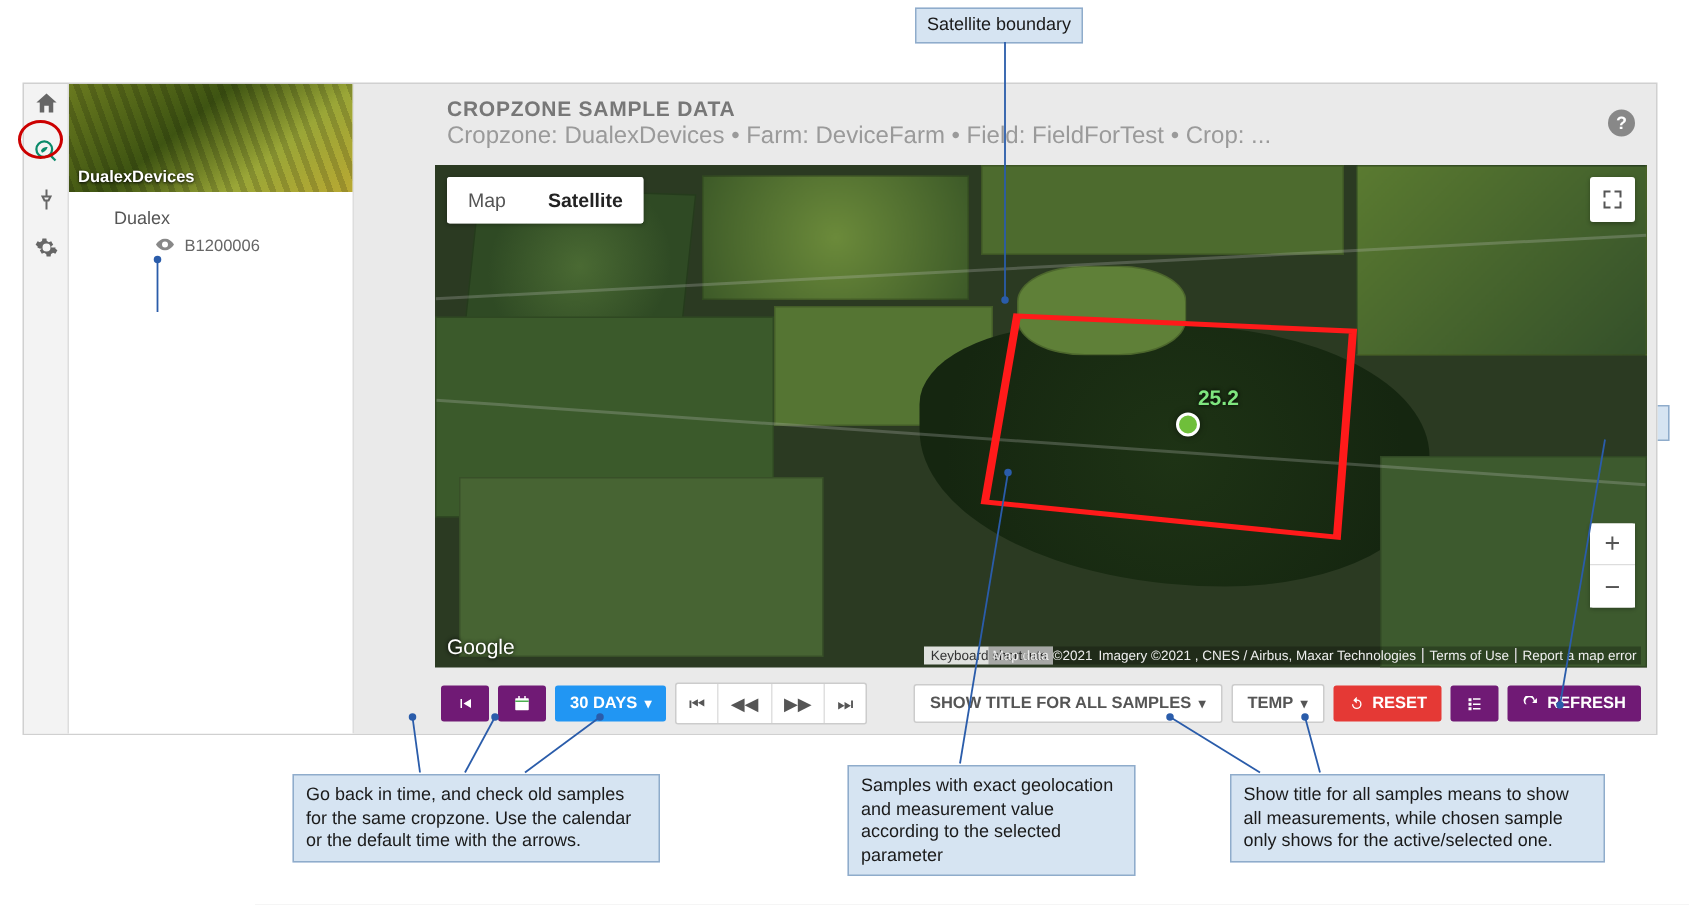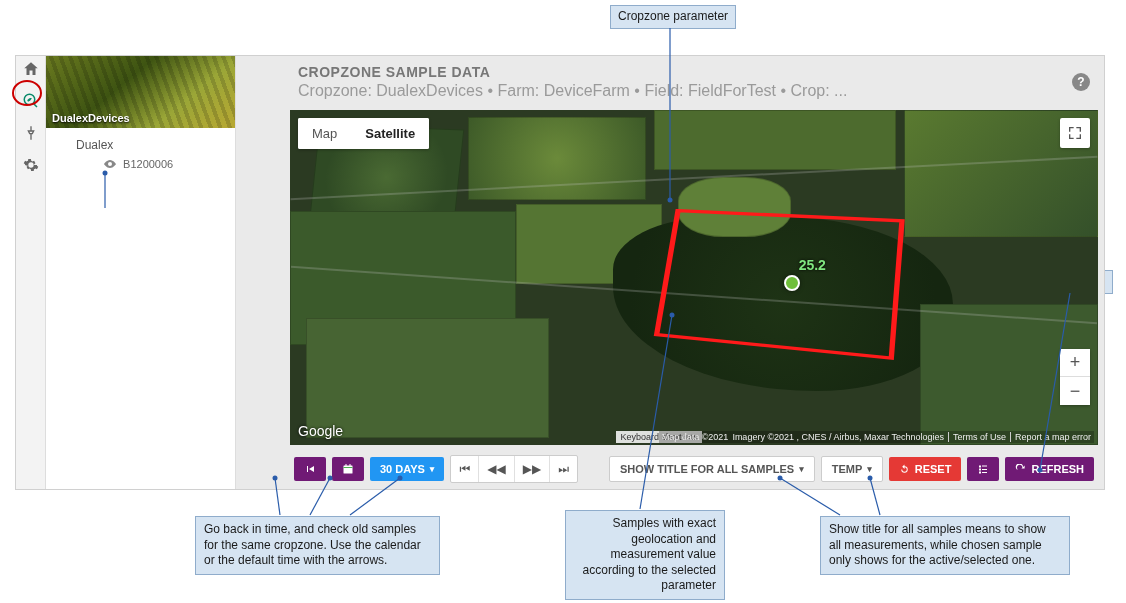--- a/index.html
+++ b/index.html
@@ -79,21 +79,21 @@
   
   .callout { position:absolute; background:#d6e4f2; border:1px solid #8faccb; padding:5px 8px; font-size:12px; color:#1a1a1a; line-height:1.3; max-width:250px; }
   .callout.sm { padding:3px 7px; }
   .conn { position:absolute; pointer-events:none; }
   .conn line { stroke:#2a5caa; stroke-width:1.2; }
   .conn circle { fill:#2a5caa; }
 </style>
 </head>
 <body>
 
-<div class="callout sm" style="top:5px; left:610px;">Cropzone parameter</div>
+<div class="callout sm" style="top:5px; left:610px;">Satellite boundary</div>
 
 <div class="callout sm" style="top:270px; left:1035px;">Apply filters</div>
 
 <div class="callout" style="top:209px; left:55px; width:152px;">DualEx devices linked to this cropzone</div>
 
 <div class="app-frame">
 
   <div class="icon-rail">
     <div class="rail-icon">
       <svg width="18" height="18" viewBox="0 0 24 24" fill="#666">
@@ -239,21 +239,21 @@
           </svg>
         <span>REFRESH</span>
       </button>
     </div>
   </div>
 </div>
 
 <div class="rail-circle"></div>
 
 <div class="callout" style="top:516px; left:195px; width:245px;">Go back in time, and check old samples for the same cropzone. Use the calendar or the default time with the arrows.</div>
-<div class="callout" style="top:510px; left:565px; width:160px;text-align:right;">Samples with exact geolocation and measurement value according to the selected parameter</div>
+<div class="callout" style="top:510px; left:565px; width:192px;">Samples with exact geolocation and measurement value according to the selected parameter</div>
 <div class="callout" style="top:516px; left:820px; width:275px;">Show title for all samples means to show all measurements, while chosen sample only shows for the active/selected one.</div>
 
 <svg class="conn" style="top:0;left:0" width="1126" height="603">
 
   <line x1="670" y1="28" x2="670" y2="200"></line>
   <circle cx="670" cy="200" r="2.5"></circle>
 
   <line x1="105" y1="208" x2="105" y2="173"></line>
   <circle cx="105" cy="173" r="2.5"></circle>
 

